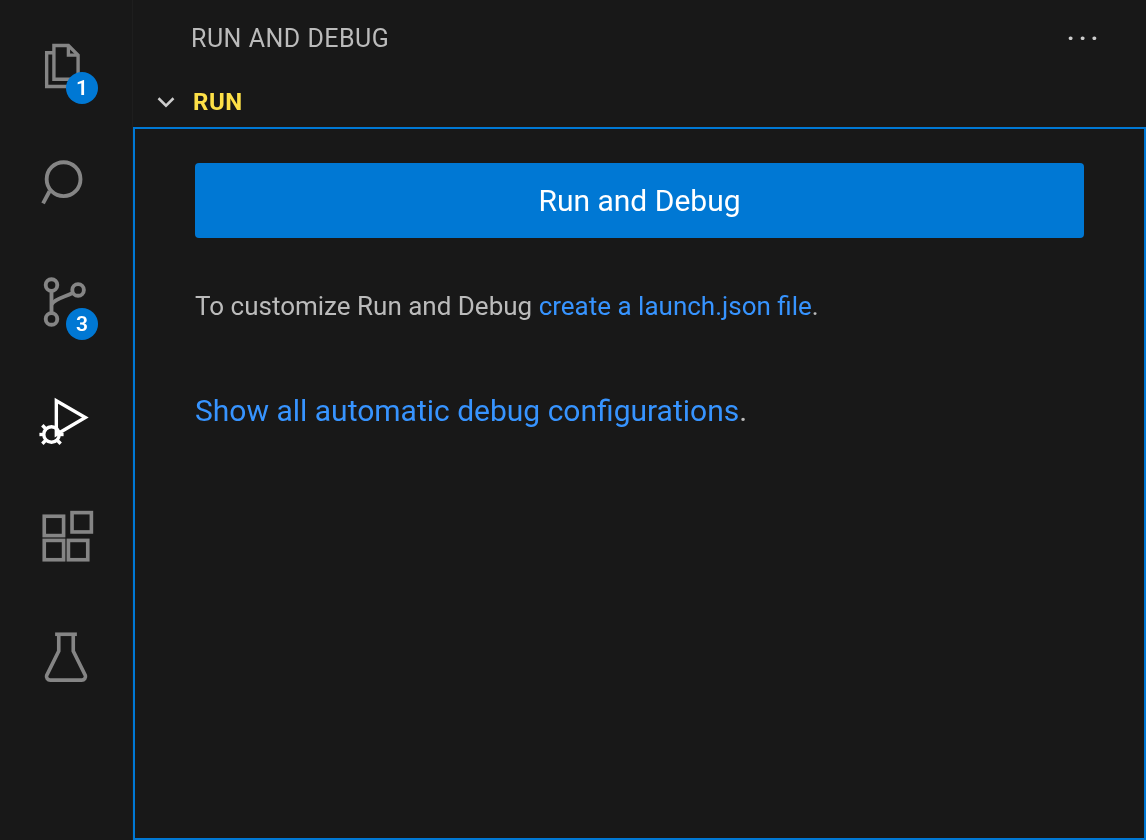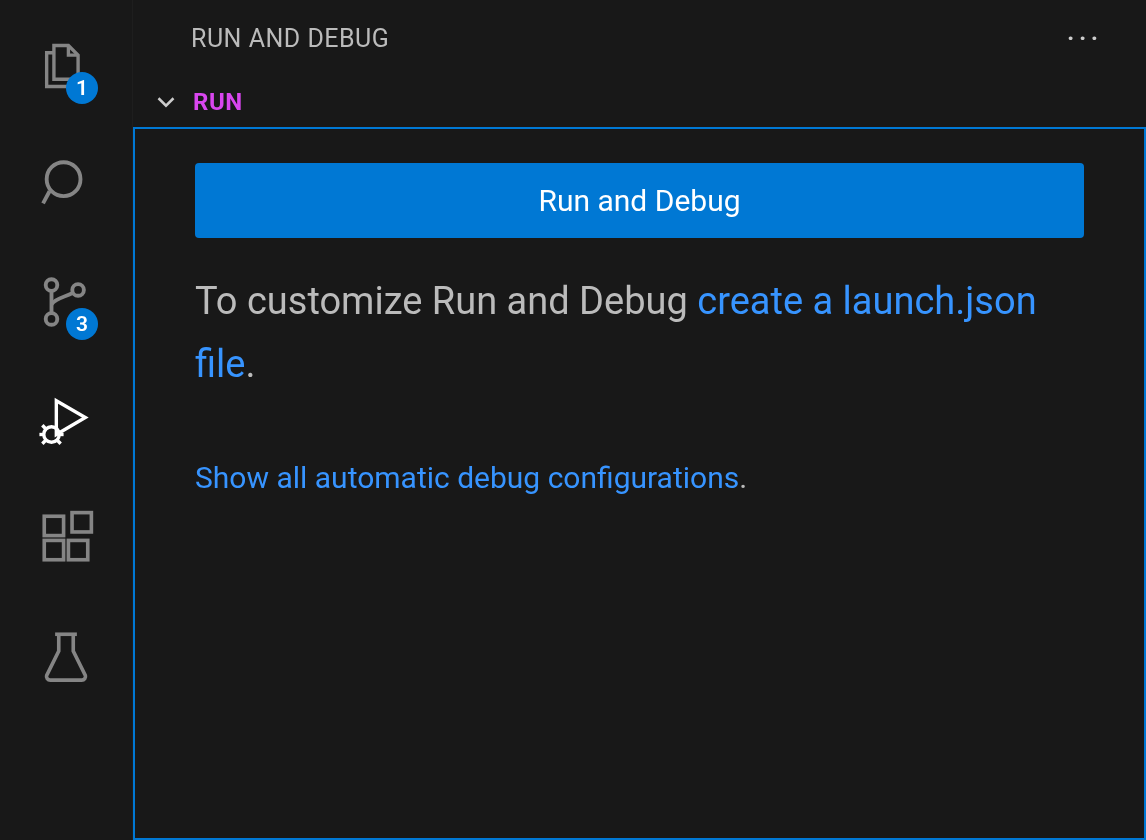--- a/index.html
+++ b/index.html
@@ -97,21 +97,21 @@
       display: flex;
       align-items: center;
     }
     .chevron svg {
       width: 30px;
       height: 30px;
     }
     .section-title {
       font-size: 24px;
       font-weight: 700;
-      color: #d946ef;
+      color: #fde047;
       letter-spacing: 0.5px;
     }
     .section-content {
       border: 2px solid #0078d4;
       border-top-width: 2px;
       margin: 0;
       padding: 34px 60px 40px 60px;
       flex: 1;
     }
     .run-button {
@@ -121,24 +121,24 @@
       color: #ffffff;
       border: none;
       border-radius: 4px;
       padding: 20px 0;
       font-size: 30px;
       font-weight: 400;
       cursor: pointer;
       font-family: inherit;
     }
     .description {
-      font-size: 38px;
+      font-size: 26px;
       line-height: 1.65;
       color: #bbbbbb;
-      margin-top: 32px;
+      margin-top: 47px;
     }
     .link {
       color: #3794ff;
       cursor: pointer;
     }
     .description-2 {
       font-size: 30px;
       line-height: 1.5;
       margin-top: 60px;
       color: #bbbbbb;

